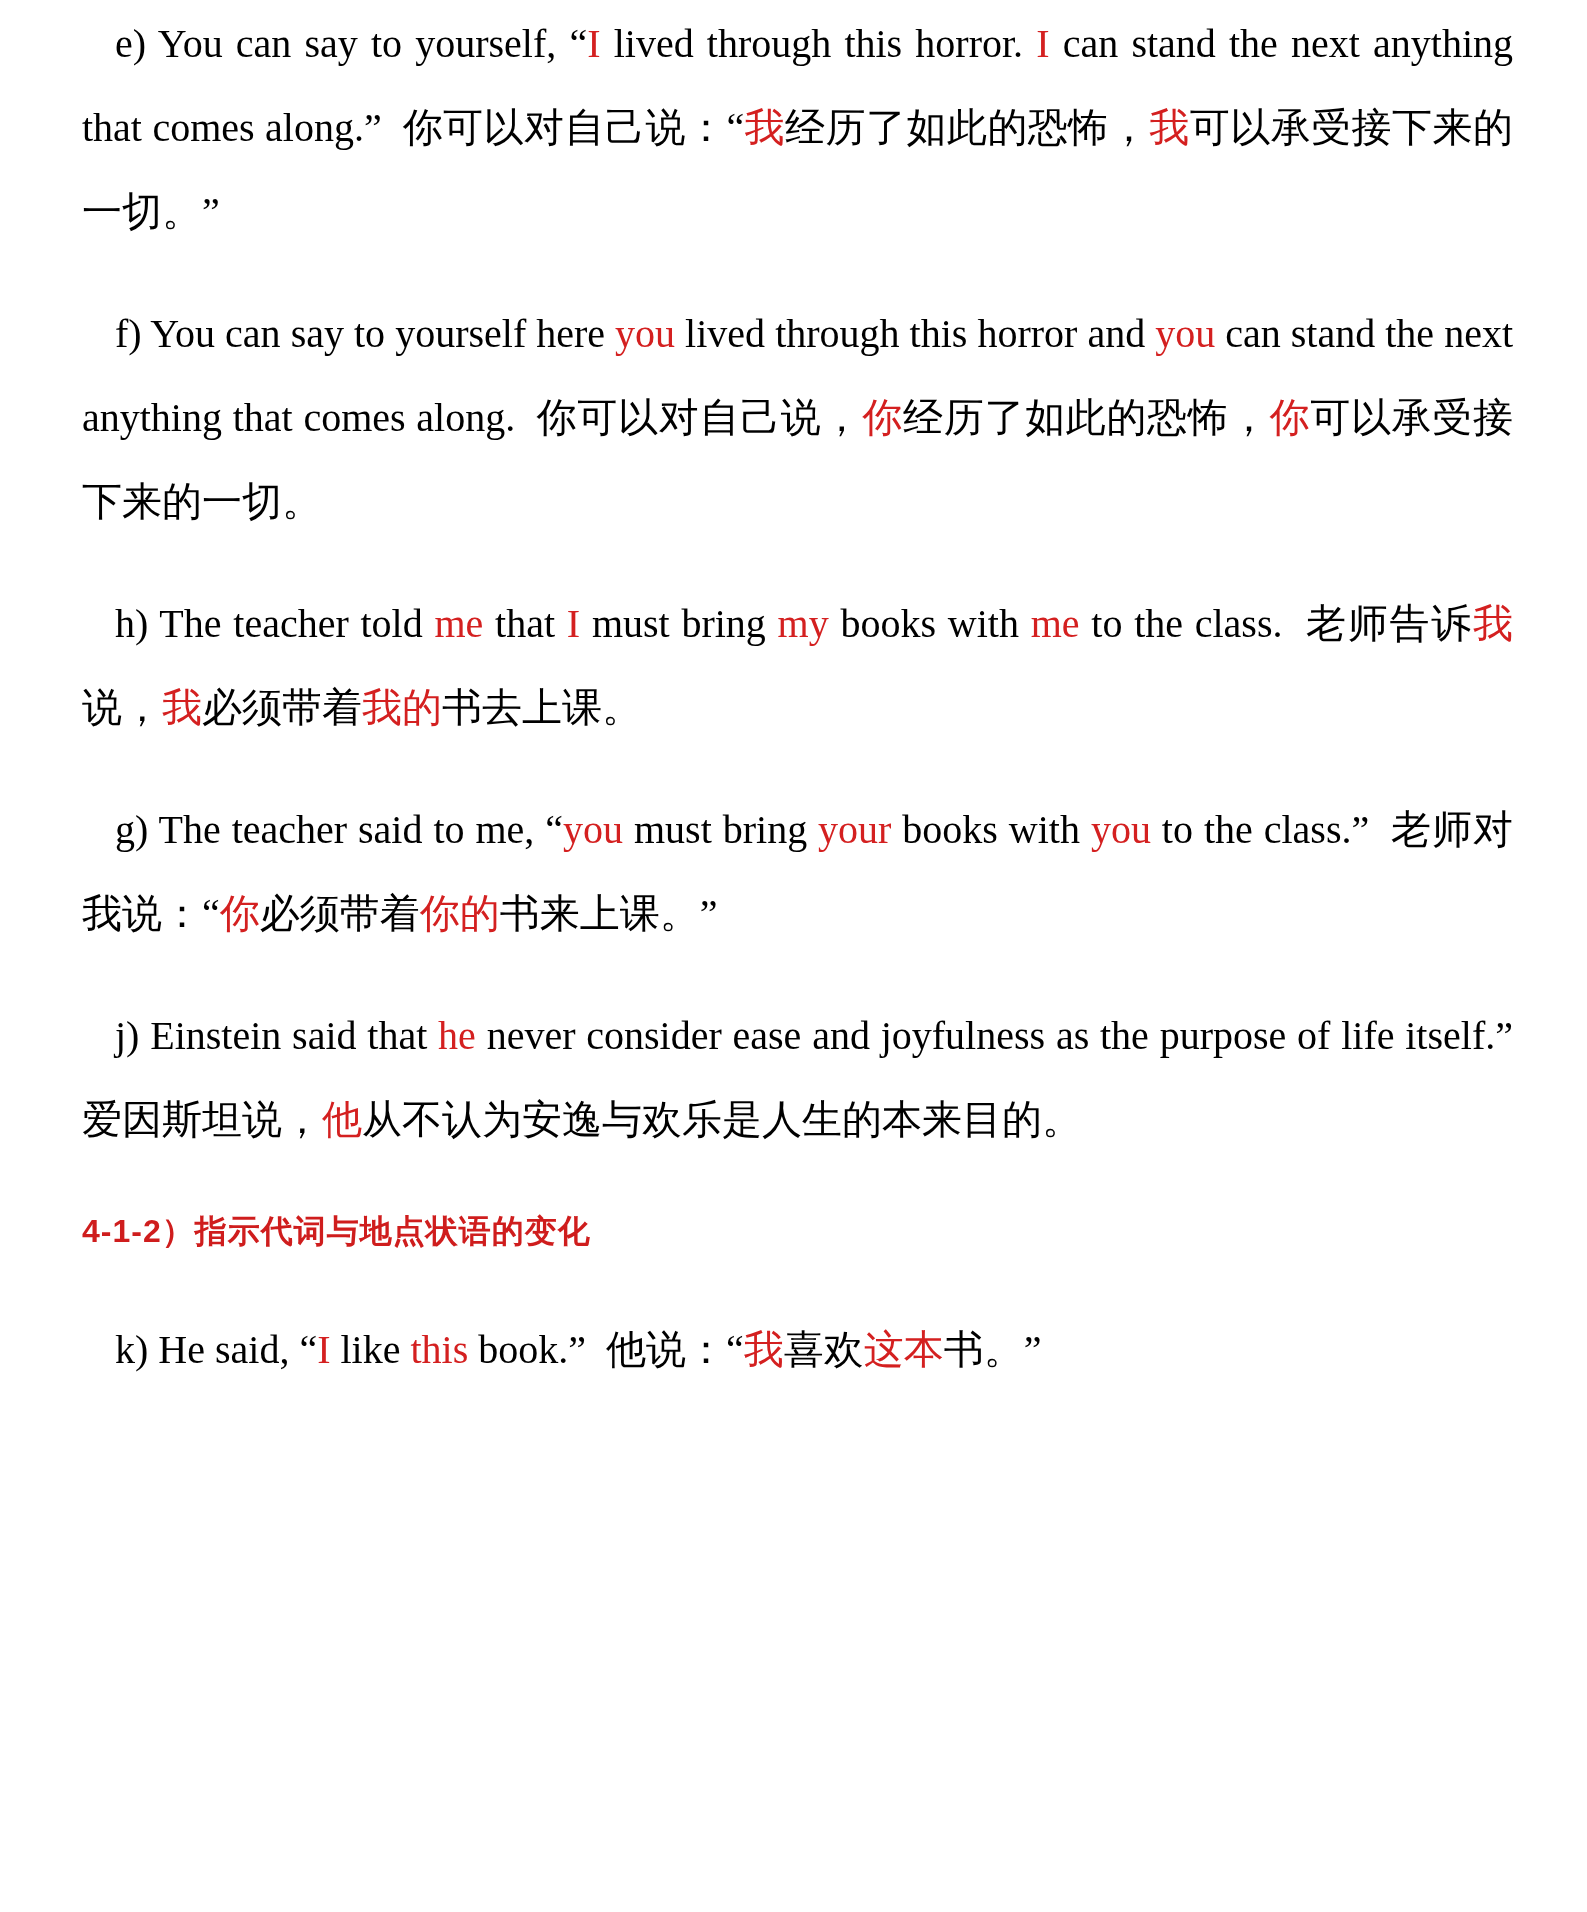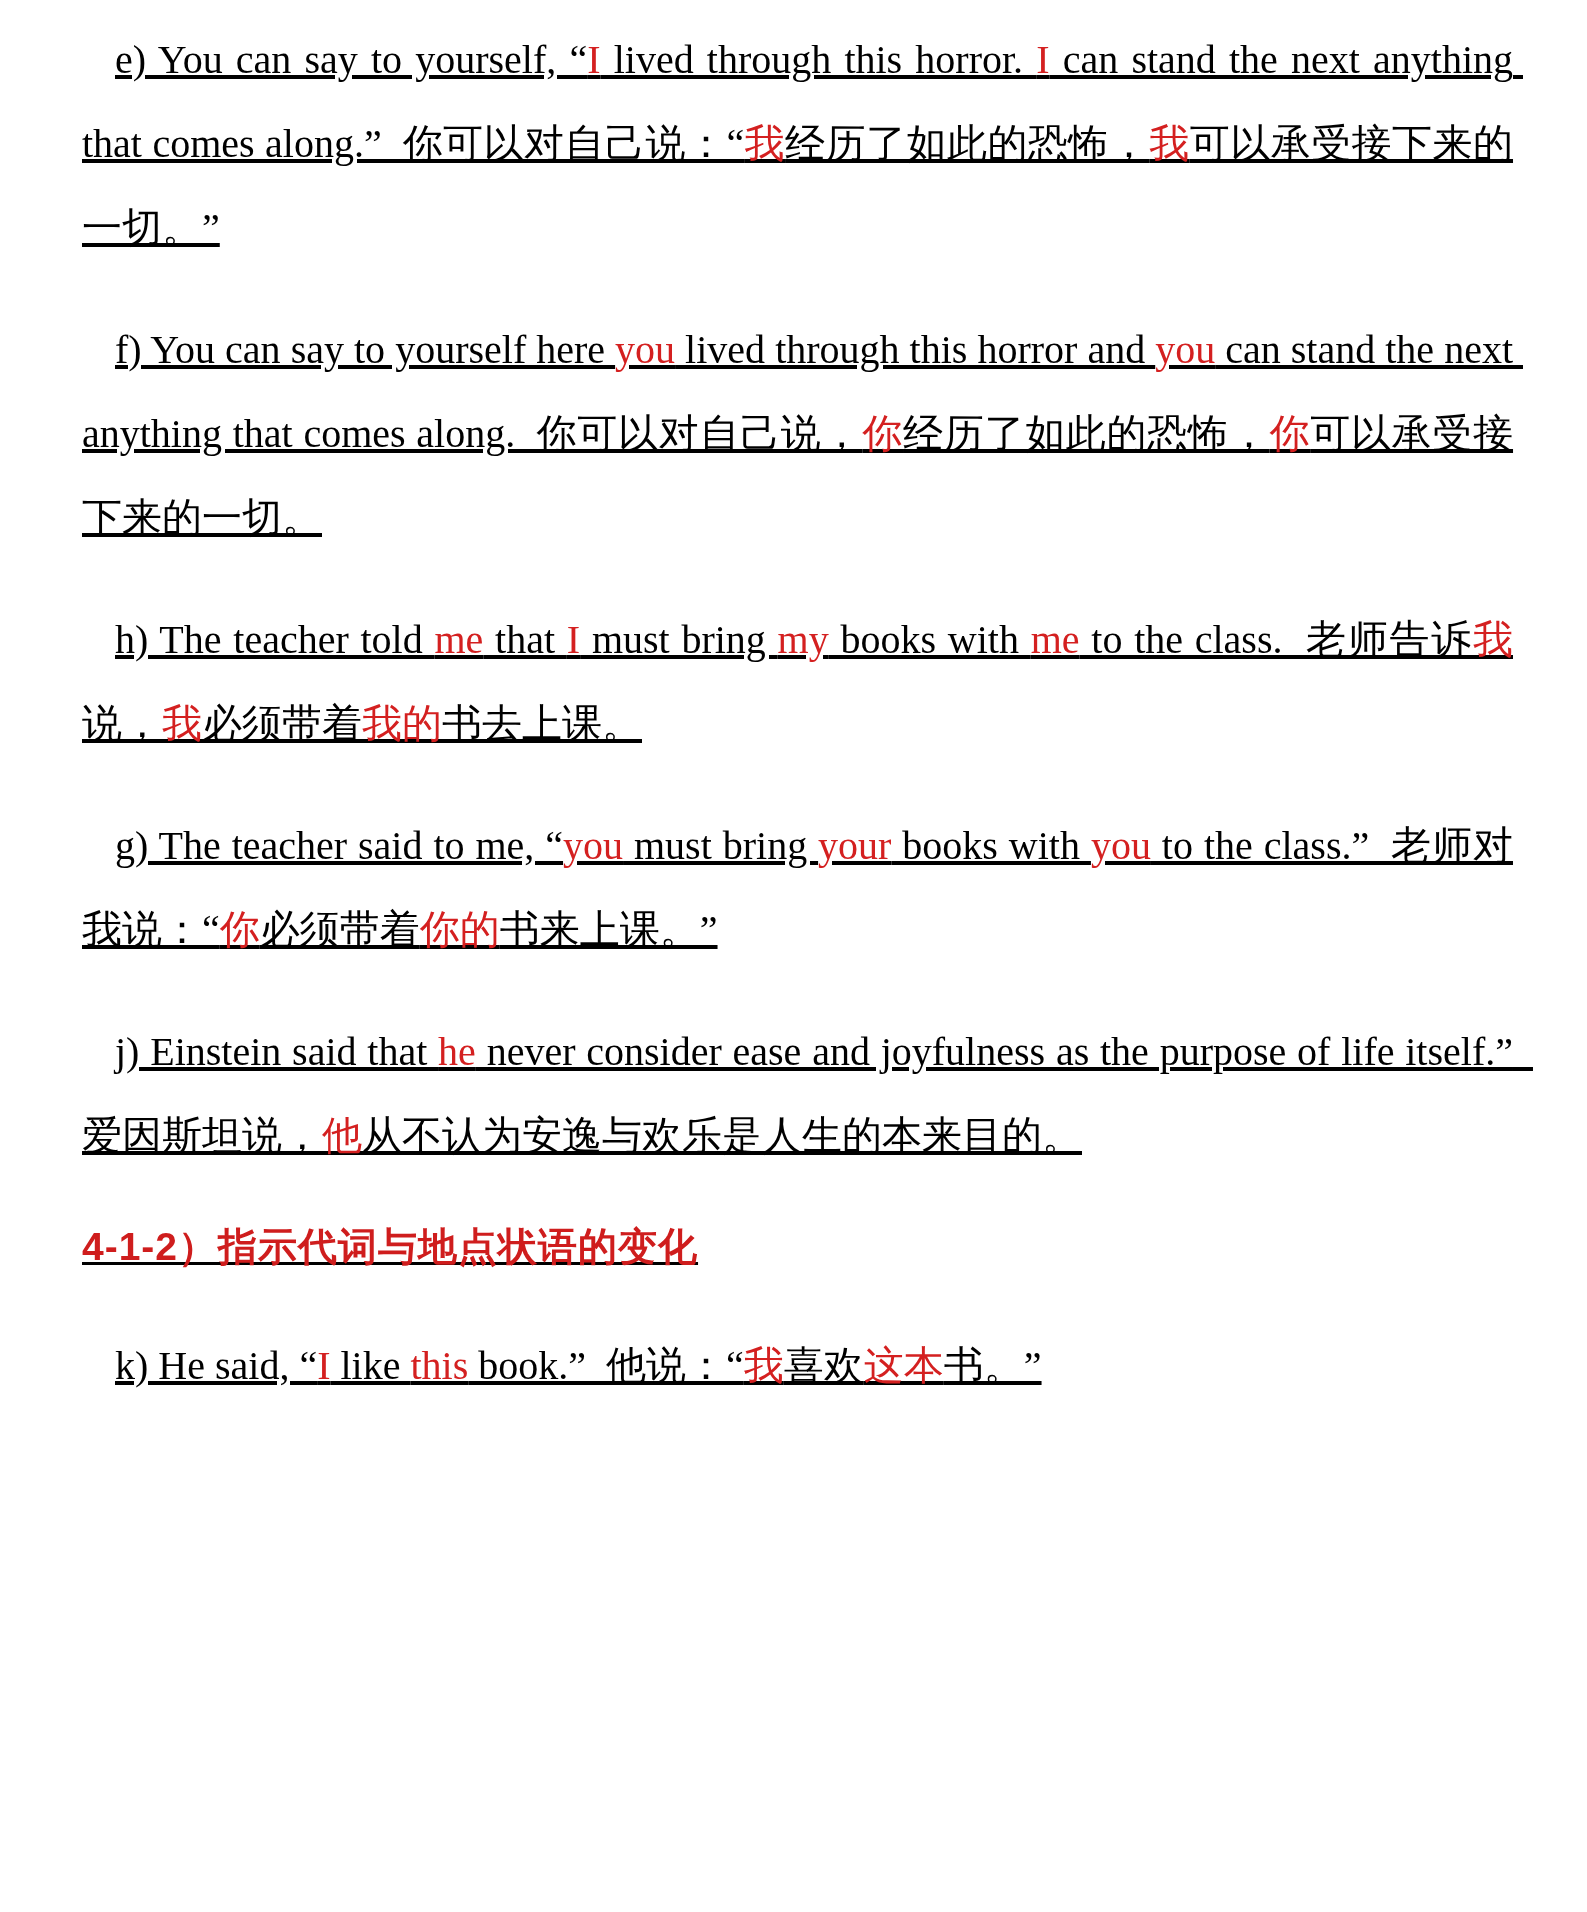--- a/index.html
+++ b/index.html
@@ -5,46 +5,45 @@
   html, body {
     margin: 0;
     padding: 0;
     background: #ffffff;
   }
   .page {
     position: relative;
     width: 1587px;
     height: 1480px;
     box-sizing: border-box;
-    padding: 18px 74px 0 82px;
+    padding: 2px 74px 0 82px;
     background: var(--page-bg, #ffffff);
     overflow: hidden;
     font-family: "Liberation Serif", "DejaVu Serif", serif;
     font-size: 40px;
     line-height: 84px;
     color: var(--text-color, #000000);
     text-align: justify;
-    text-decoration: underline;
   }
   .para {
     margin: 0 0 38px 0;
     text-indent: 33px;
     white-space: pre-wrap;
   }
   .para.intro {
     text-indent: 100px;
   }
   .red {
     color: var(--red-word, #d42020);
   }
   .section-heading {
     font-family: "Liberation Sans", "DejaVu Sans", sans-serif;
     font-weight: bold;
     color: var(--heading-red, #cf1d1d);
-    font-size: 39px;
+    font-size: 32px;
     line-height: 62px;
     letter-spacing: 1px;
     margin: 10px 0 46px 0;
     text-align: left;
     text-indent: 0;
   }
 </style>
 </head>
 <body>
 

